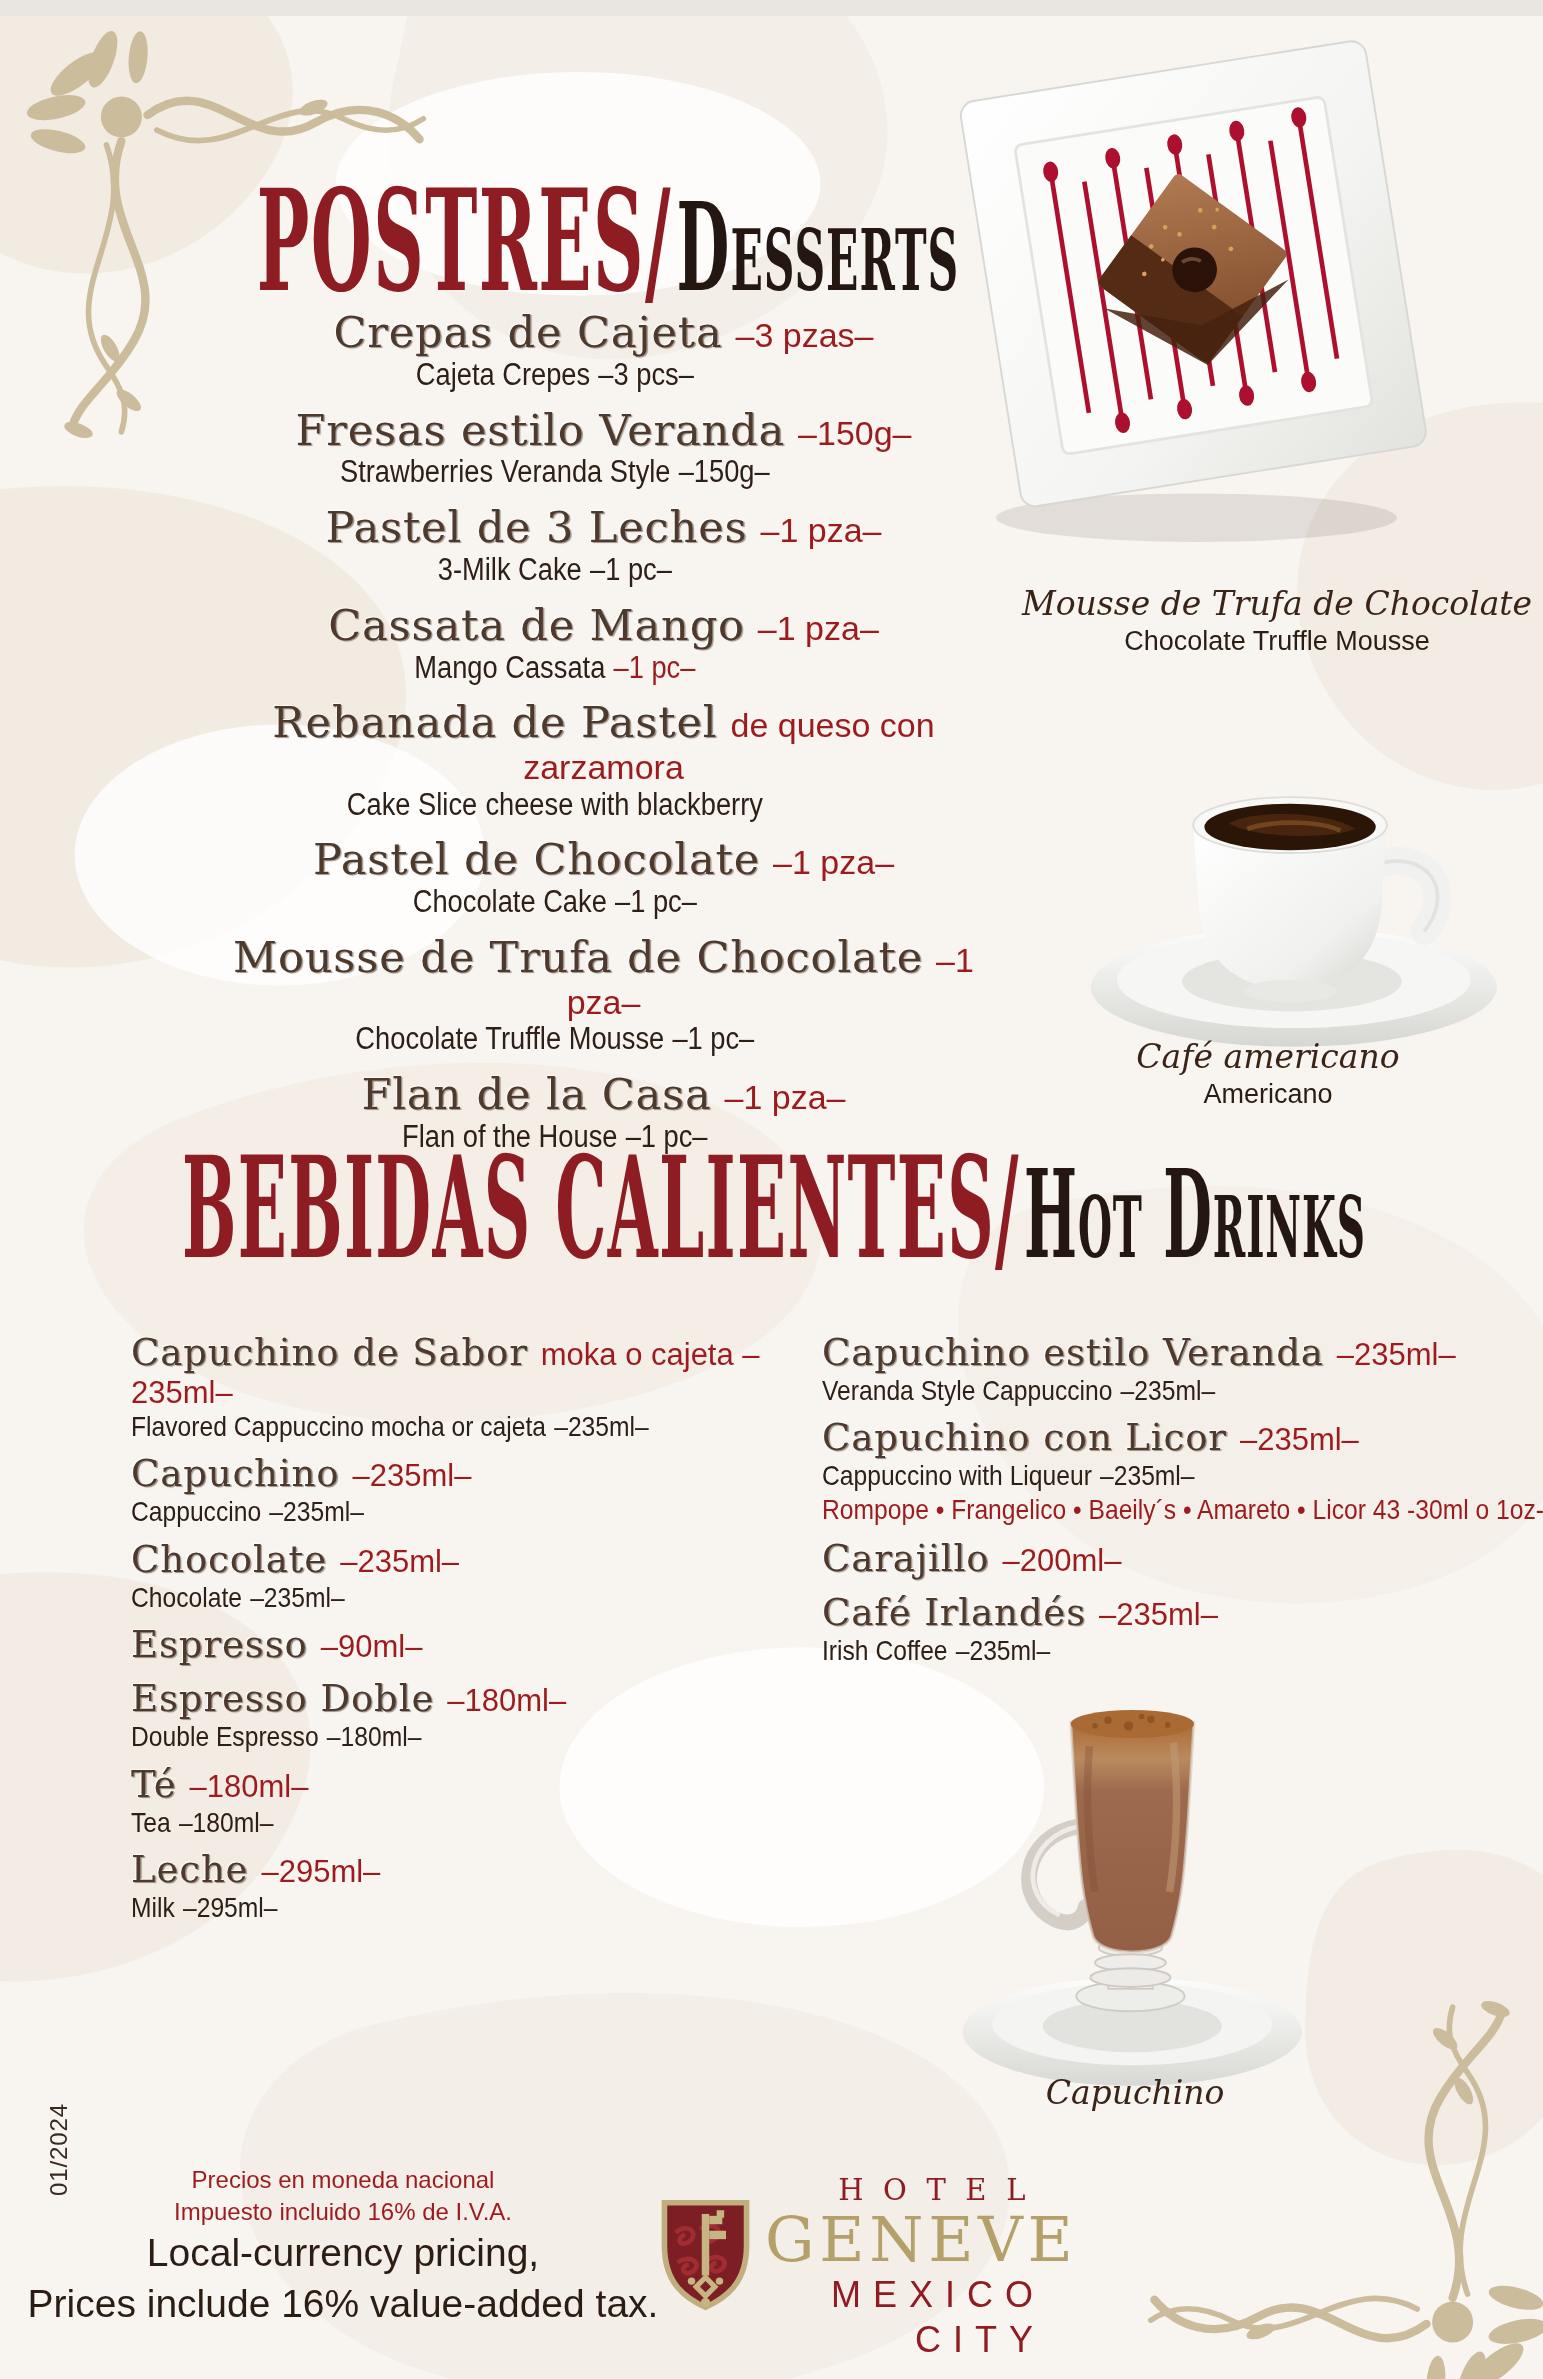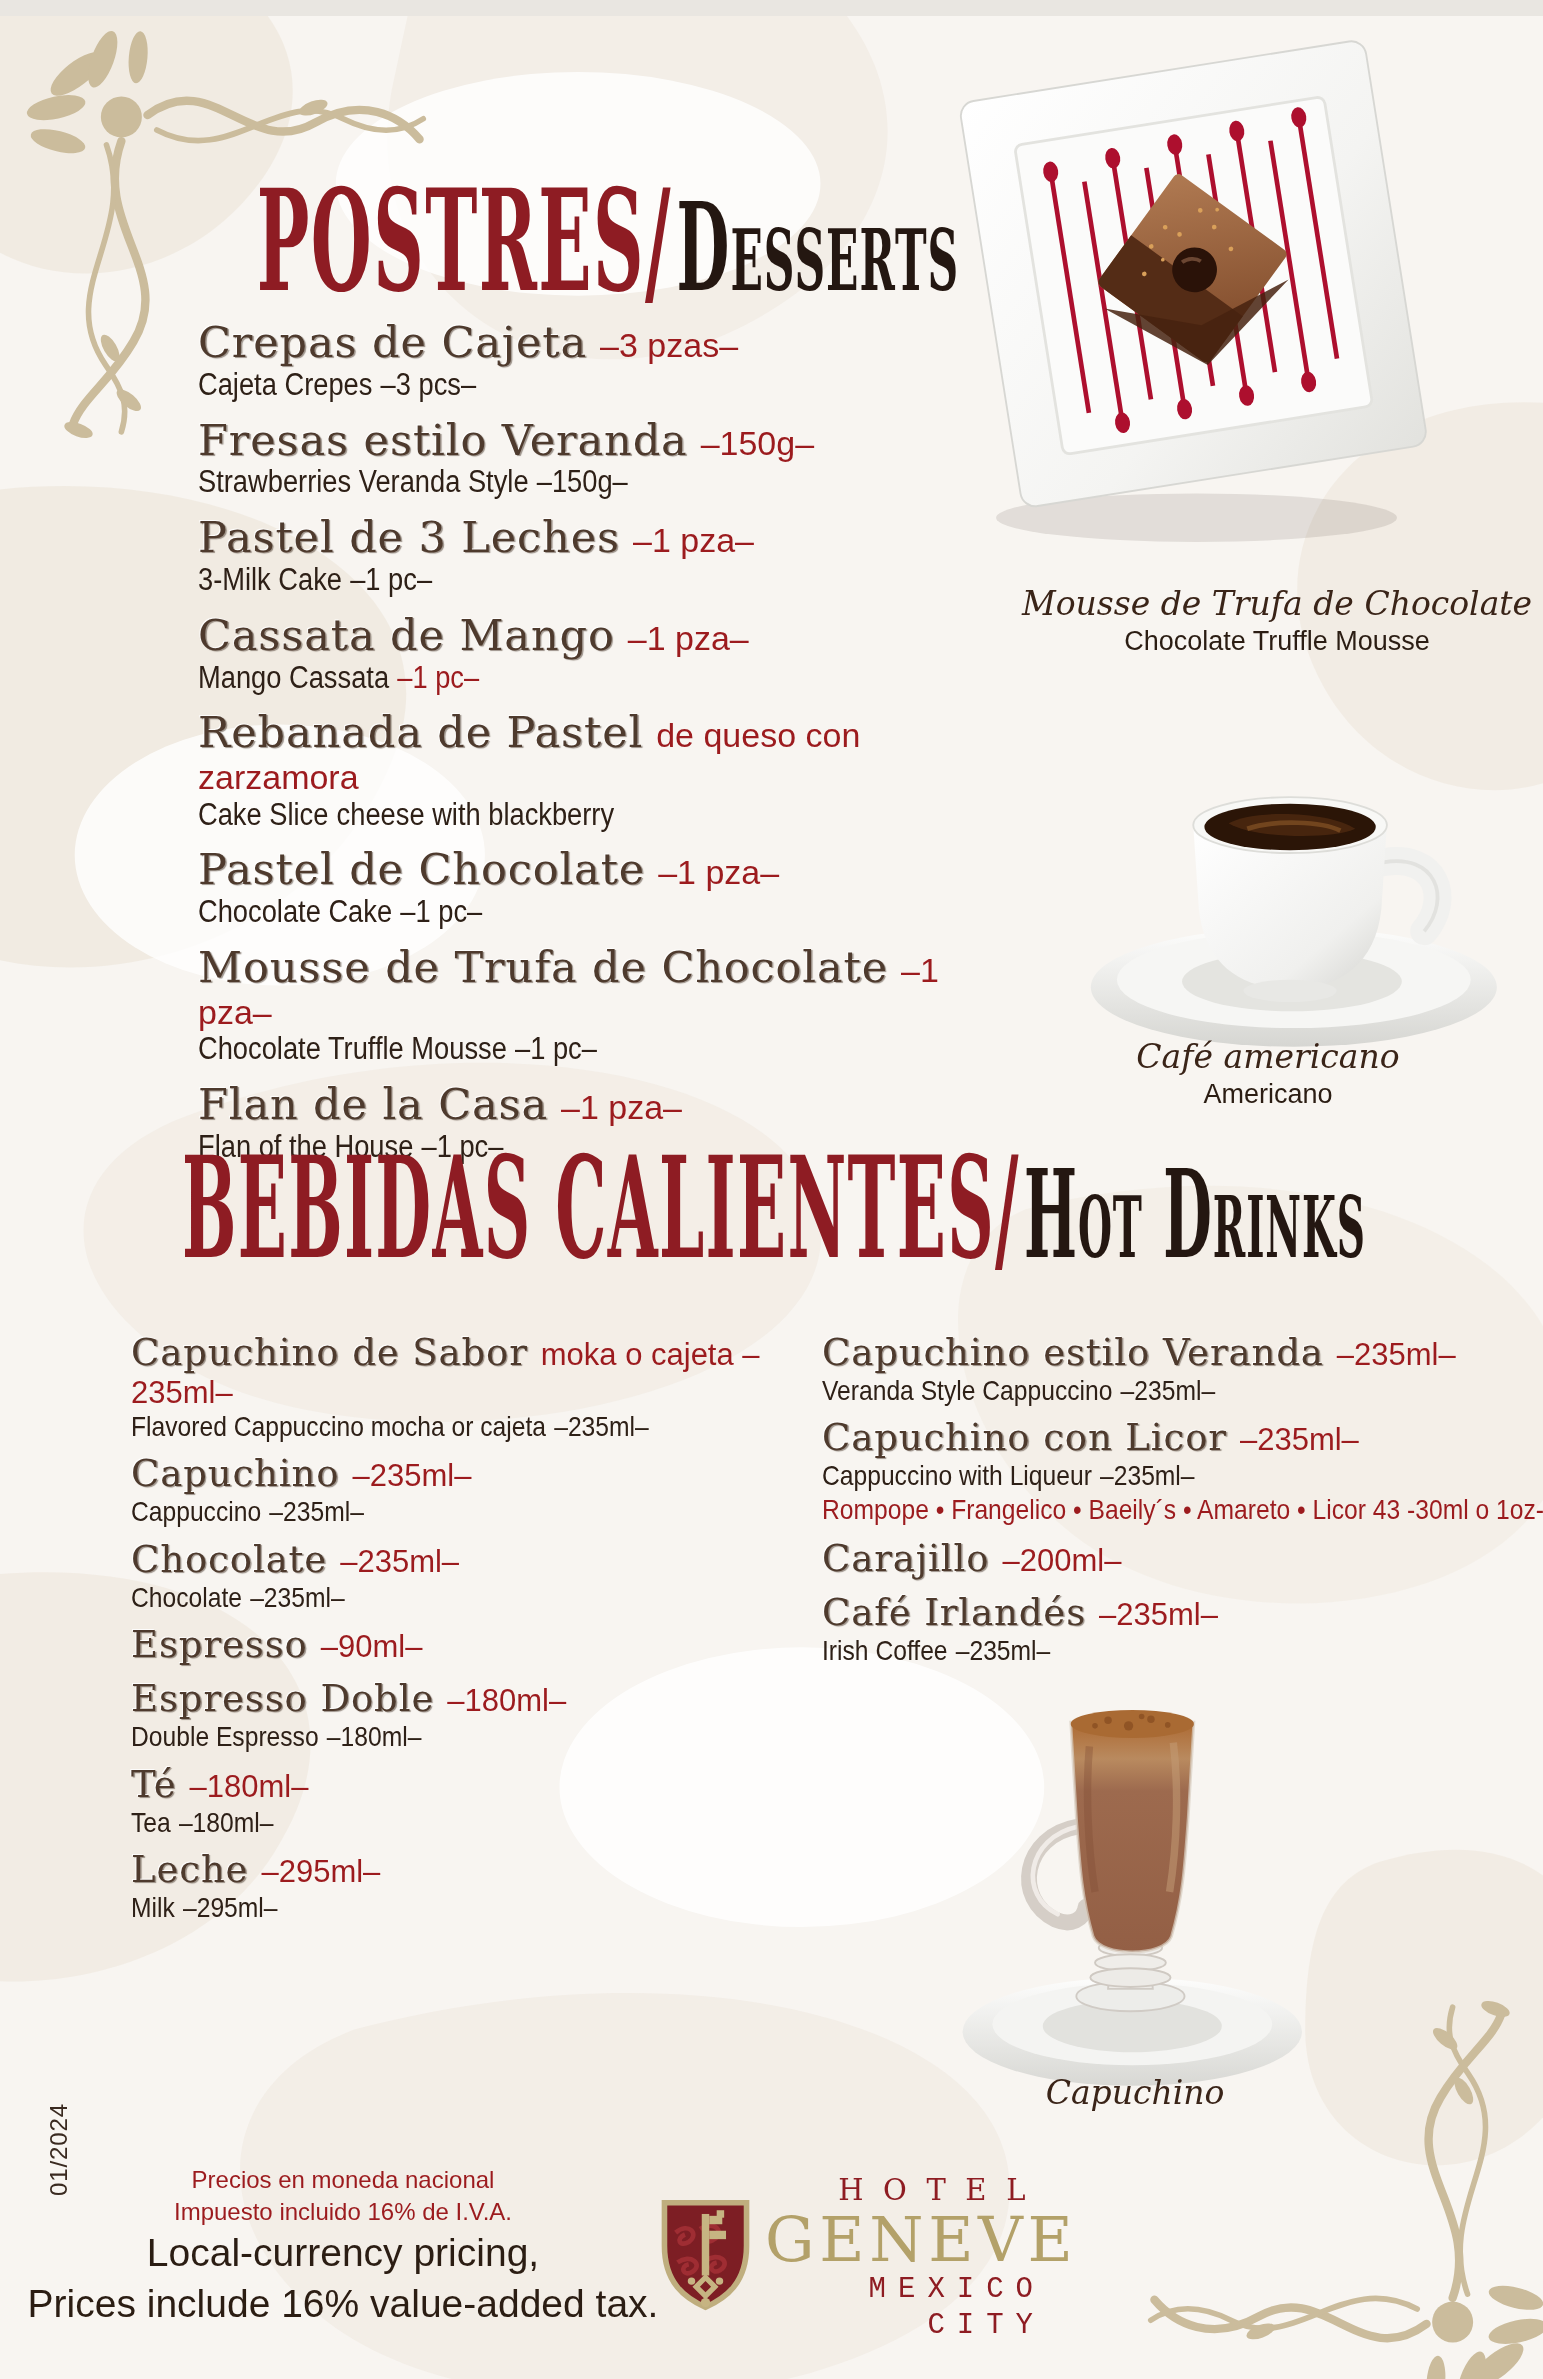--- a/index.html
+++ b/index.html
@@ -29,21 +29,21 @@
   .squeeze{display:inline-block;white-space:nowrap;transform-origin:center;}
   .title-postres{left:608px;top:155px;}
   .title-postres .squeeze{transform:scaleX(.50);}
   .title-bebidas{left:774px;top:1122px;}
   .title-bebidas .squeeze{transform:scaleX(.46);}
   .t-es{font-family:"DejaVu Serif",serif;font-size:140px;color:var(--title-red);letter-spacing:2.8px;}
   .t-en{font-family:"DejaVu Serif",serif;font-size:122px;color:#241711;font-variant:small-caps;letter-spacing:1.9px;margin-left:9.3px;}
 
   
   .list{position:absolute;}
-  .desserts{left:198px;top:302px;width:811px;}
+  .desserts{left:198px;top:292px;width:811px;text-align:center;}
   .drinks-left{left:131px;top:1316px;width:695px;}
   .drinks-right{left:822px;top:1316px;width:718px;}
   .menu-item{margin-bottom:13px;}
   .drinks-left .menu-item,.drinks-right .menu-item{margin-bottom:11.2px;}
   .es-line{line-height:1.16;}
   .es{
     font-family:"DejaVu Serif",serif;color:var(--name);letter-spacing:0.9px;
     text-shadow:-0.9px -0.9px 0 rgba(255,255,255,.85), 1.4px 1.4px 0.9px rgba(46,28,16,.45);
   }
   .desserts .es{font-size:43px;}
@@ -76,21 +76,21 @@
     font-size:24px;color:#3a2a20;letter-spacing:0.9px;white-space:nowrap;
   }
   .footer-notes{position:absolute;left:343px;top:2148px;transform:translateX(-50%);text-align:center;}
   .fn-es{font-size:24px;color:var(--red);line-height:1.34;}
   .fn-en{font-size:39px;color:#2b1d13;line-height:1.3;}
   .logo{position:absolute;left:653px;top:2159px;width:429px;height:158px;}
   .logo-shield{position:absolute;left:3.7px;top:22.4px;}
   .logo-text{position:absolute;left:112px;top:0;width:280px;text-align:right;}
   .lg-hotel{font-family:"DejaVu Serif",serif;font-size:29px;color:#8e1c22;letter-spacing:19.6px;text-indent:19.6px;line-height:1.1;}
   .lg-name{font-family:"DejaVu Serif",serif;font-size:62px;color:var(--gold);letter-spacing:4.7px;line-height:1.05;}
-  .lg-city{font-family:Liberation Mono, monospace;font-size:29px;color:#8e1c22;letter-spacing:12px;text-indent:12px;line-height:1.25;}
+  .lg-city{font-family:Liberation Sans, sans-serif;font-size:36px;color:#8e1c22;letter-spacing:12px;text-indent:12px;line-height:1.25;}
 </style>
 </head>
 <body>
 
 <div class="page">
 
   <svg class="bg-pattern" width="1544" height="2379" viewBox="0 0 1656 2552">
     <g fill="#efe8de">
       <path d="M-120,-80 C260,-160 420,60 240,220 C100,340 -160,280 -120,-80 Z" opacity=".8"></path>
       <path d="M520,-180 C980,-120 1060,180 820,320 C600,450 380,300 420,80 C450,-60 470,-170 520,-180 Z" opacity=".55"></path>

